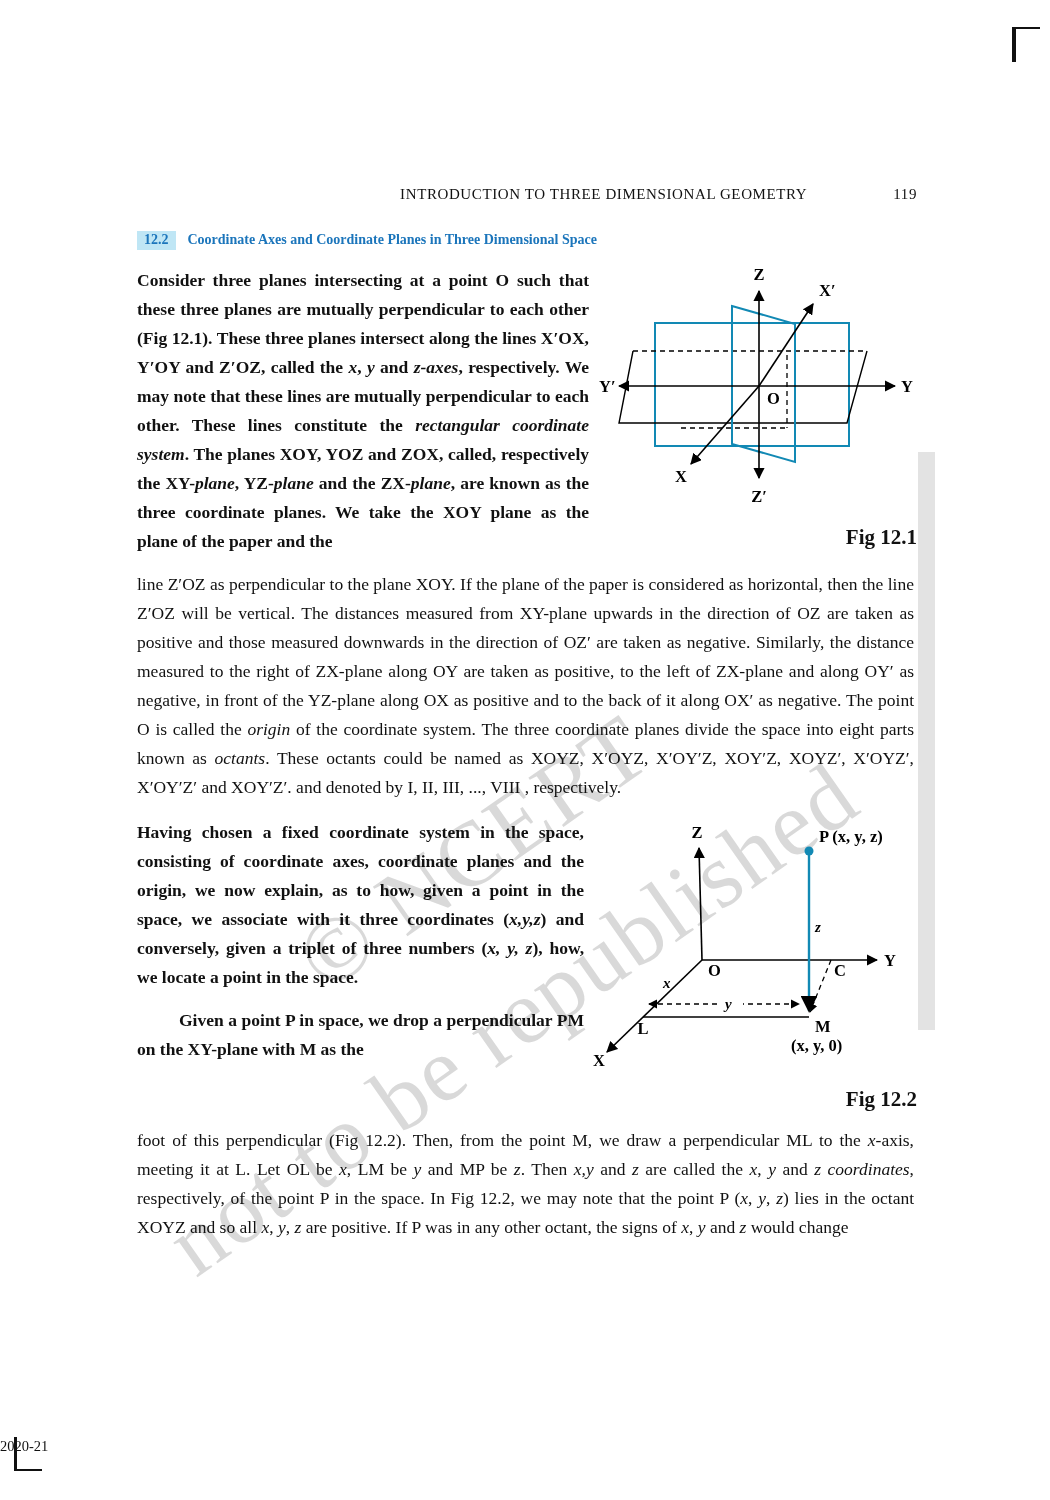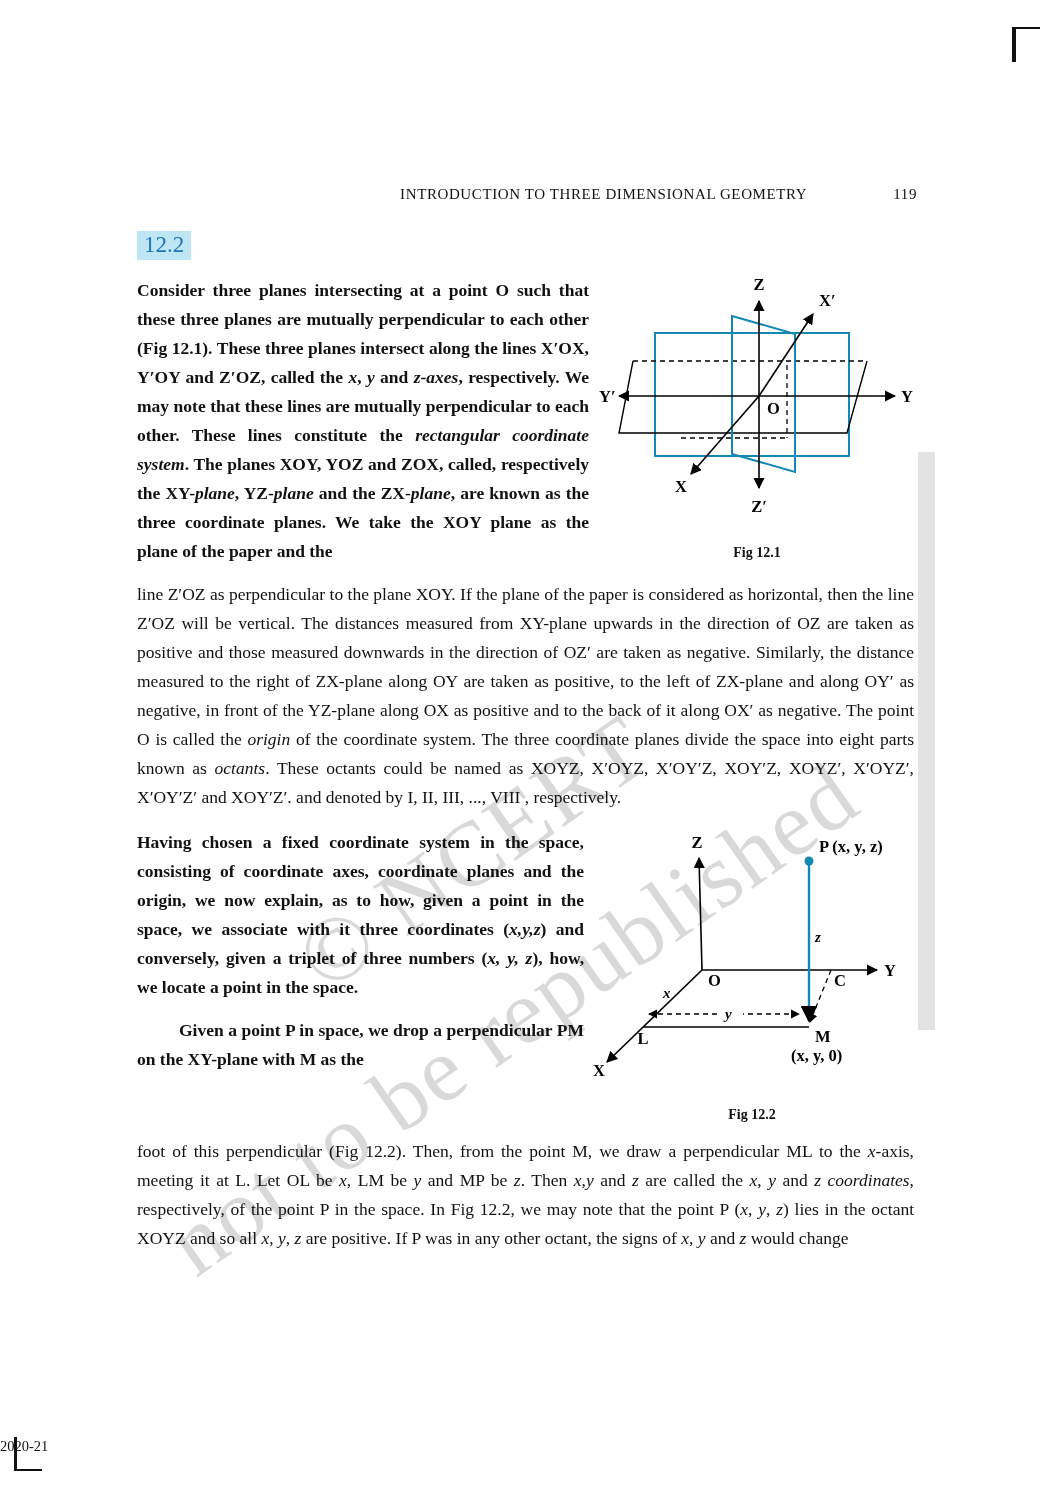--- a/index.html
+++ b/index.html
@@ -16,36 +16,36 @@
   .content { position: absolute; left: 137px; top: 186px; width: 780px; }
 
   .running-head {
     display: flex; justify-content: flex-end; align-items: baseline;
     font-size: 15px; letter-spacing: 0.6px; gap: 36px;
   }
   .running-head .rh-title { margin-right: 50px; }
 
   .section-heading {
     margin: 28px 0 0 0;
-    font-size: 23px; font-weight: normal;
+    font-size: 14px; font-weight: bold;
     color: var(--heading-blue);
     display: flex; align-items: baseline; gap: 12px;
   }
   .sec-num { background: var(--highlight-cyan); padding: 1px 7px 2px 7px; }
 
   .split-row { display: flex; margin-top: 16px; }
   .col-text { width: 452px; font-size: 17.5px; line-height: 29px; text-align: justify; font-weight: bold; }
   .col-fig { margin-left: auto; display: flex; flex-direction: column; align-items: center; }
 
   .body-para { font-size: 17.5px; line-height: 29px; text-align: justify; margin: 14px 3px 0 0; }
   .mt0 { margin-top: 0; }
   .indent-para { text-indent: 42px; }
 
   figure { margin: 0; }
-  figcaption { text-align: center; font-weight: bold; font-size: 14px; margin-top: 20px; }
+  figcaption { text-align: right; font-weight: bold; font-size: 21px; margin-top: 10px; }
 
   .footer { position: absolute; left: 0; right: 0; top: 1438px; font-size: 14.5px; }
 
   .watermark-line {
     position: absolute; font-size: 92px; letter-spacing: 2px;
     color: rgba(130,130,130,0.30); white-space: nowrap;
     transform: rotate(-35deg); transform-origin: 0 50%;
     pointer-events: none; user-select: none;
   }
   .wm1 { left: 308px; top: 915px; }
@@ -82,20 +82,21 @@
 
   <div class="content">
 
     <div class="running-head">
       <span class="rh-title">INTRODUCTION TO THREE DIMENSIONAL GEOMETRY</span>
       <span class="rh-page">119</span>
     </div>
 
     <h2 class="section-heading">
       <span class="sec-num">12.2</span>
+      <span class="sec-title">Coordinate Axes and Coordinate Planes in Three Dimensional Space</span>
     </h2>
 
     <div class="split-row">
       <div class="col-text">Consider three planes intersecting at a point O such that these three planes are mutually perpendicular to each other (Fig 12.1). These three planes intersect along the lines X′OX, Y′OY and Z′OZ, called the <i>x</i>, <i>y</i> and <i>z-axes</i>, respectively. We may note that these lines are mutually perpendicular to each other. These lines constitute the <i>rectangular coordinate system</i>. The planes XOY, YOZ and ZOX, called, respectively the XY-<i>plane</i>, YZ-<i>plane</i> and the ZX-<i>plane</i>, are known as the three coordinate planes. We take the XOY plane as the plane of the paper and the</div>
 
       <div class="col-fig">
         <figure>
           <svg width="320" height="245" viewBox="0 0 320 245">
             <defs>
               <marker id="ar1" viewBox="0 0 10 10" refX="9" refY="5" markerWidth="7" markerHeight="7" orient="auto-start-reverse">

